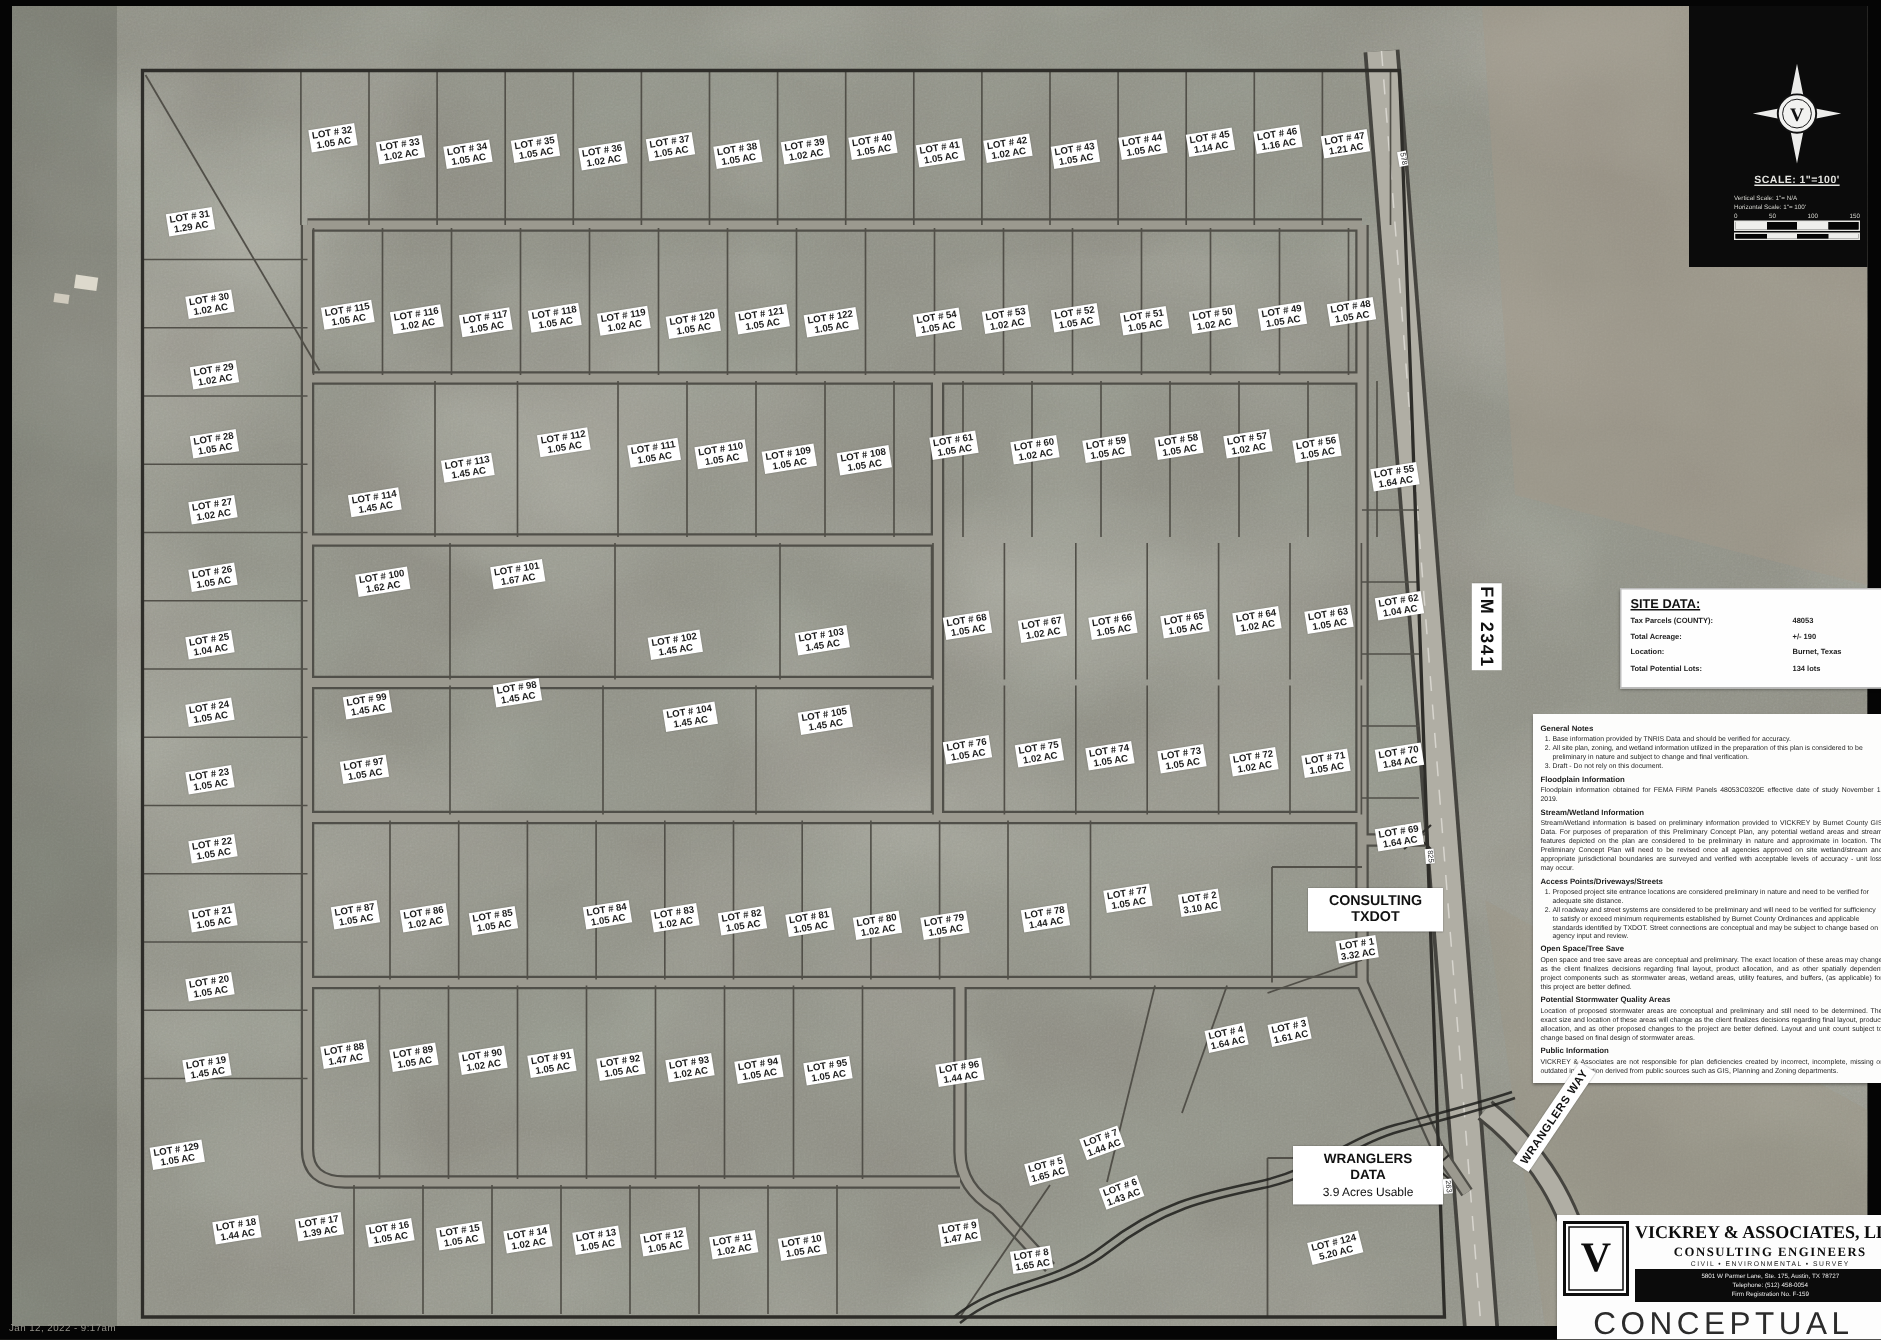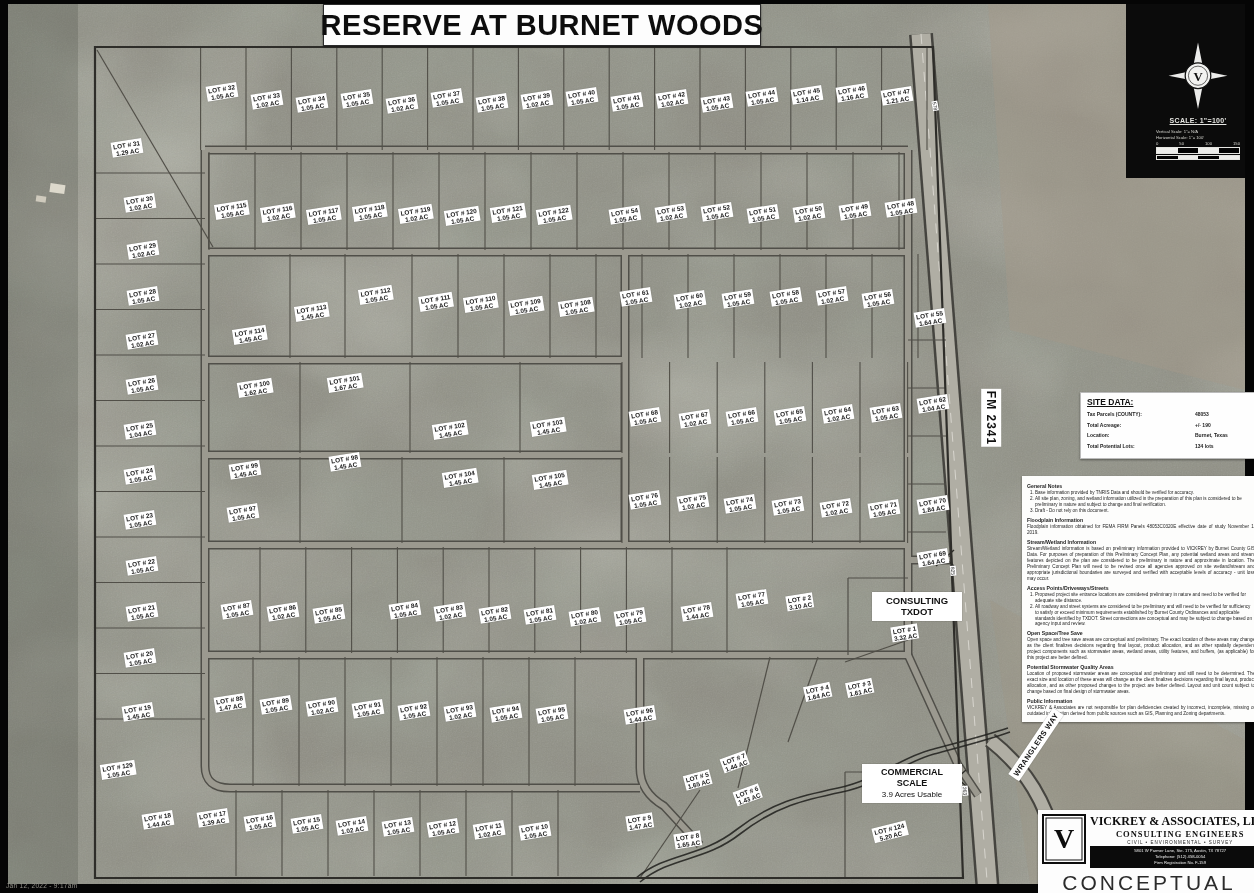--- a/index.html
+++ b/index.html
@@ -285,23 +285,20 @@
         <path d="M936,550 L954,566 M954,550 L936,566"></path>
         <path d="M948,770 L966,786 M966,770 L948,786"></path>
       </g>
 
       <path d="M95,47 L933,47 L963,878 L95,878 Z" stroke="#2e2d29" stroke-width="2.2" fill="none"></path>
 
       <rect x="1126" y="0" width="128" height="178" fill="#0b0b0b"></rect>
     </g>
   </svg>
 
-  <div class="title-box">
-    <span>RESERVE AT BURNET WOODS</span>
-  </div>
 
   <div class="compass-panel">
     <svg width="64" height="70" viewBox="0 0 100 108">
       <polygon points="50,0 58,40 50,32 42,40" fill="#ececea"></polygon>
       <polygon points="50,104 58,64 50,72 42,64" fill="#ececea"></polygon>
       <polygon points="4,52 44,44 36,52 44,60" fill="#ececea"></polygon>
       <polygon points="96,52 56,44 64,52 56,60" fill="#ececea"></polygon>
       <circle cx="50" cy="52" r="20" fill="#f2f2f0" stroke="#111" stroke-width="2"></circle>
       <circle cx="50" cy="52" r="15" fill="none" stroke="#111" stroke-width="1"></circle>
       <text x="50" y="60" text-anchor="middle" font-family="Liberation Serif,serif" font-size="20" font-weight="700" fill="#111">V</text>
@@ -375,22 +372,22 @@
       <p>Location of proposed stormwater areas are conceptual and preliminary and still need to be determined. The exact size and location of these areas will change as the client finalizes decisions regarding final layout, product allocation, and as other proposed changes to the project are better defined. Layout and unit count subject to change based on final design of stormwater areas.</p>
       <h4>Public Information</h4>
       <p>VICKREY &amp; Associates are not responsible for plan deficiencies created by incorrect, incomplete, missing or outdated information derived from public sources such as GIS, Planning and Zoning departments.</p>
     </div>
 
   <div class="map-box community">
     <div>CONSULTING</div>
     <div>TXDOT</div>
   </div>
   <div class="map-box commercial">
-    <div>COMMERCIAL</div>
-    <div>SCALE</div>
+    <div>WRANGLERS</div>
+    <div>DATA</div>
     <div class="sub">3.9 Acres Usable</div>
   </div>
   <div class="map-box fm-label">FM 2341</div>
   <div class="map-box wranglers">WRANGLERS WAY</div>
   <div id="stations">
       <div class="station" style="left: 930px; top: 103px; transform: rotate(80deg);">578</div>
       <div class="station" style="left: 948px; top: 568px; transform: rotate(85deg);">825</div>
       <div class="station" style="left: 960px; top: 788px; transform: rotate(85deg);">263</div>
     </div>
 

